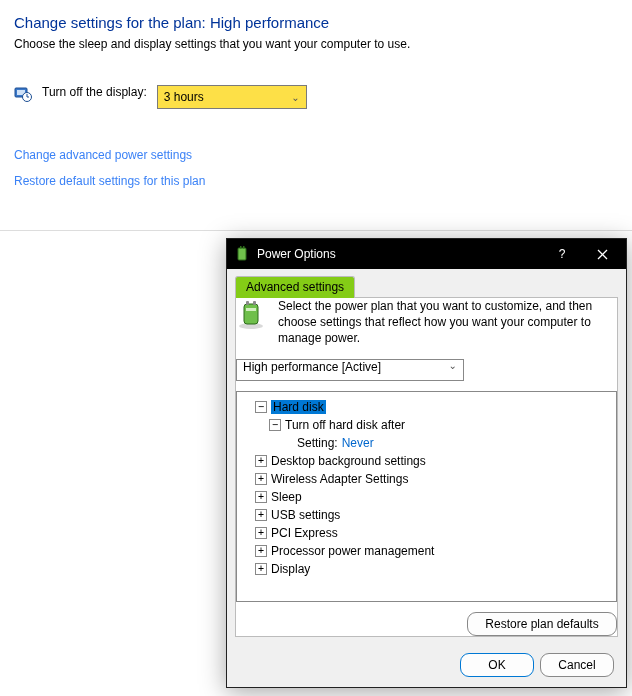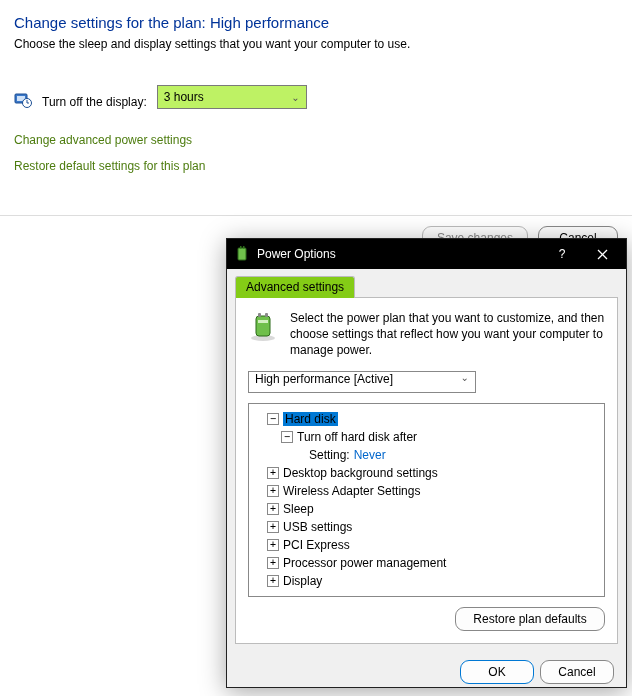--- a/index.html
+++ b/index.html
@@ -21,40 +21,40 @@
     font-weight: 400;
     margin-bottom: 6px;
   }
   .page-subtitle {
     font-size: 12px;
     color: #000;
     margin-bottom: 34px;
   }
   .turnoff-row {
     display: flex;
-    align-items: flex-end;
+    align-items: flex-start;
     gap: 10px;
-    margin-bottom: 24px;
+    margin-bottom: 39px;
   }
   .clock-icon {
     width: 18px; height: 18px;
     display: inline-block;
   }
   .label-text { font-size: 12px; }
   .select-box {
     width: 150px; height: 24px;
     border: 1px solid #7a7a7a;
-    background: #bef264;
+    background: #fde047;
     display: flex; align-items: center; justify-content: space-between;
     padding: 0 6px;
     font-size: 12px;
   }
   .chev { font-size: 10px; color: #555; }
   .link-text {
-    color: #4d7c0f;
+    color: #3b82f6;
     font-size: 12px;
     margin-bottom: 12px;
     cursor: pointer;
   }
   .button-row {
     margin-top: 20px;
     padding: 10px 14px;
     border-top: 1px solid #ddd;
     display: flex;
     justify-content: flex-end;
@@ -109,21 +109,21 @@
     position: relative;
     top: 1px;
     border-radius: 3px 3px 0 0;
   }
   .tab-body {
     margin: 0 8px 8px 8px;
     background: #fff;
     border: 1px solid #bcbcbc;
     flex: 1;
     display: flex; flex-direction: column;
-    padding: 12px;
+    padding: 0;
   }
   .desc-row { display: flex; gap: 10px; margin-bottom: 12px; }
   .battery-icon { width: 32px; height: 32px; flex-shrink: 0; }
   .desc-text { font-size: 12px; line-height: 1.35; }
   .plan-select {
     width: 228px; height: 22px;
     border: 1px solid #888;
     background: #fff;
     display: flex; justify-content: space-between;
     padding: 0 6px; font-size: 12px;

